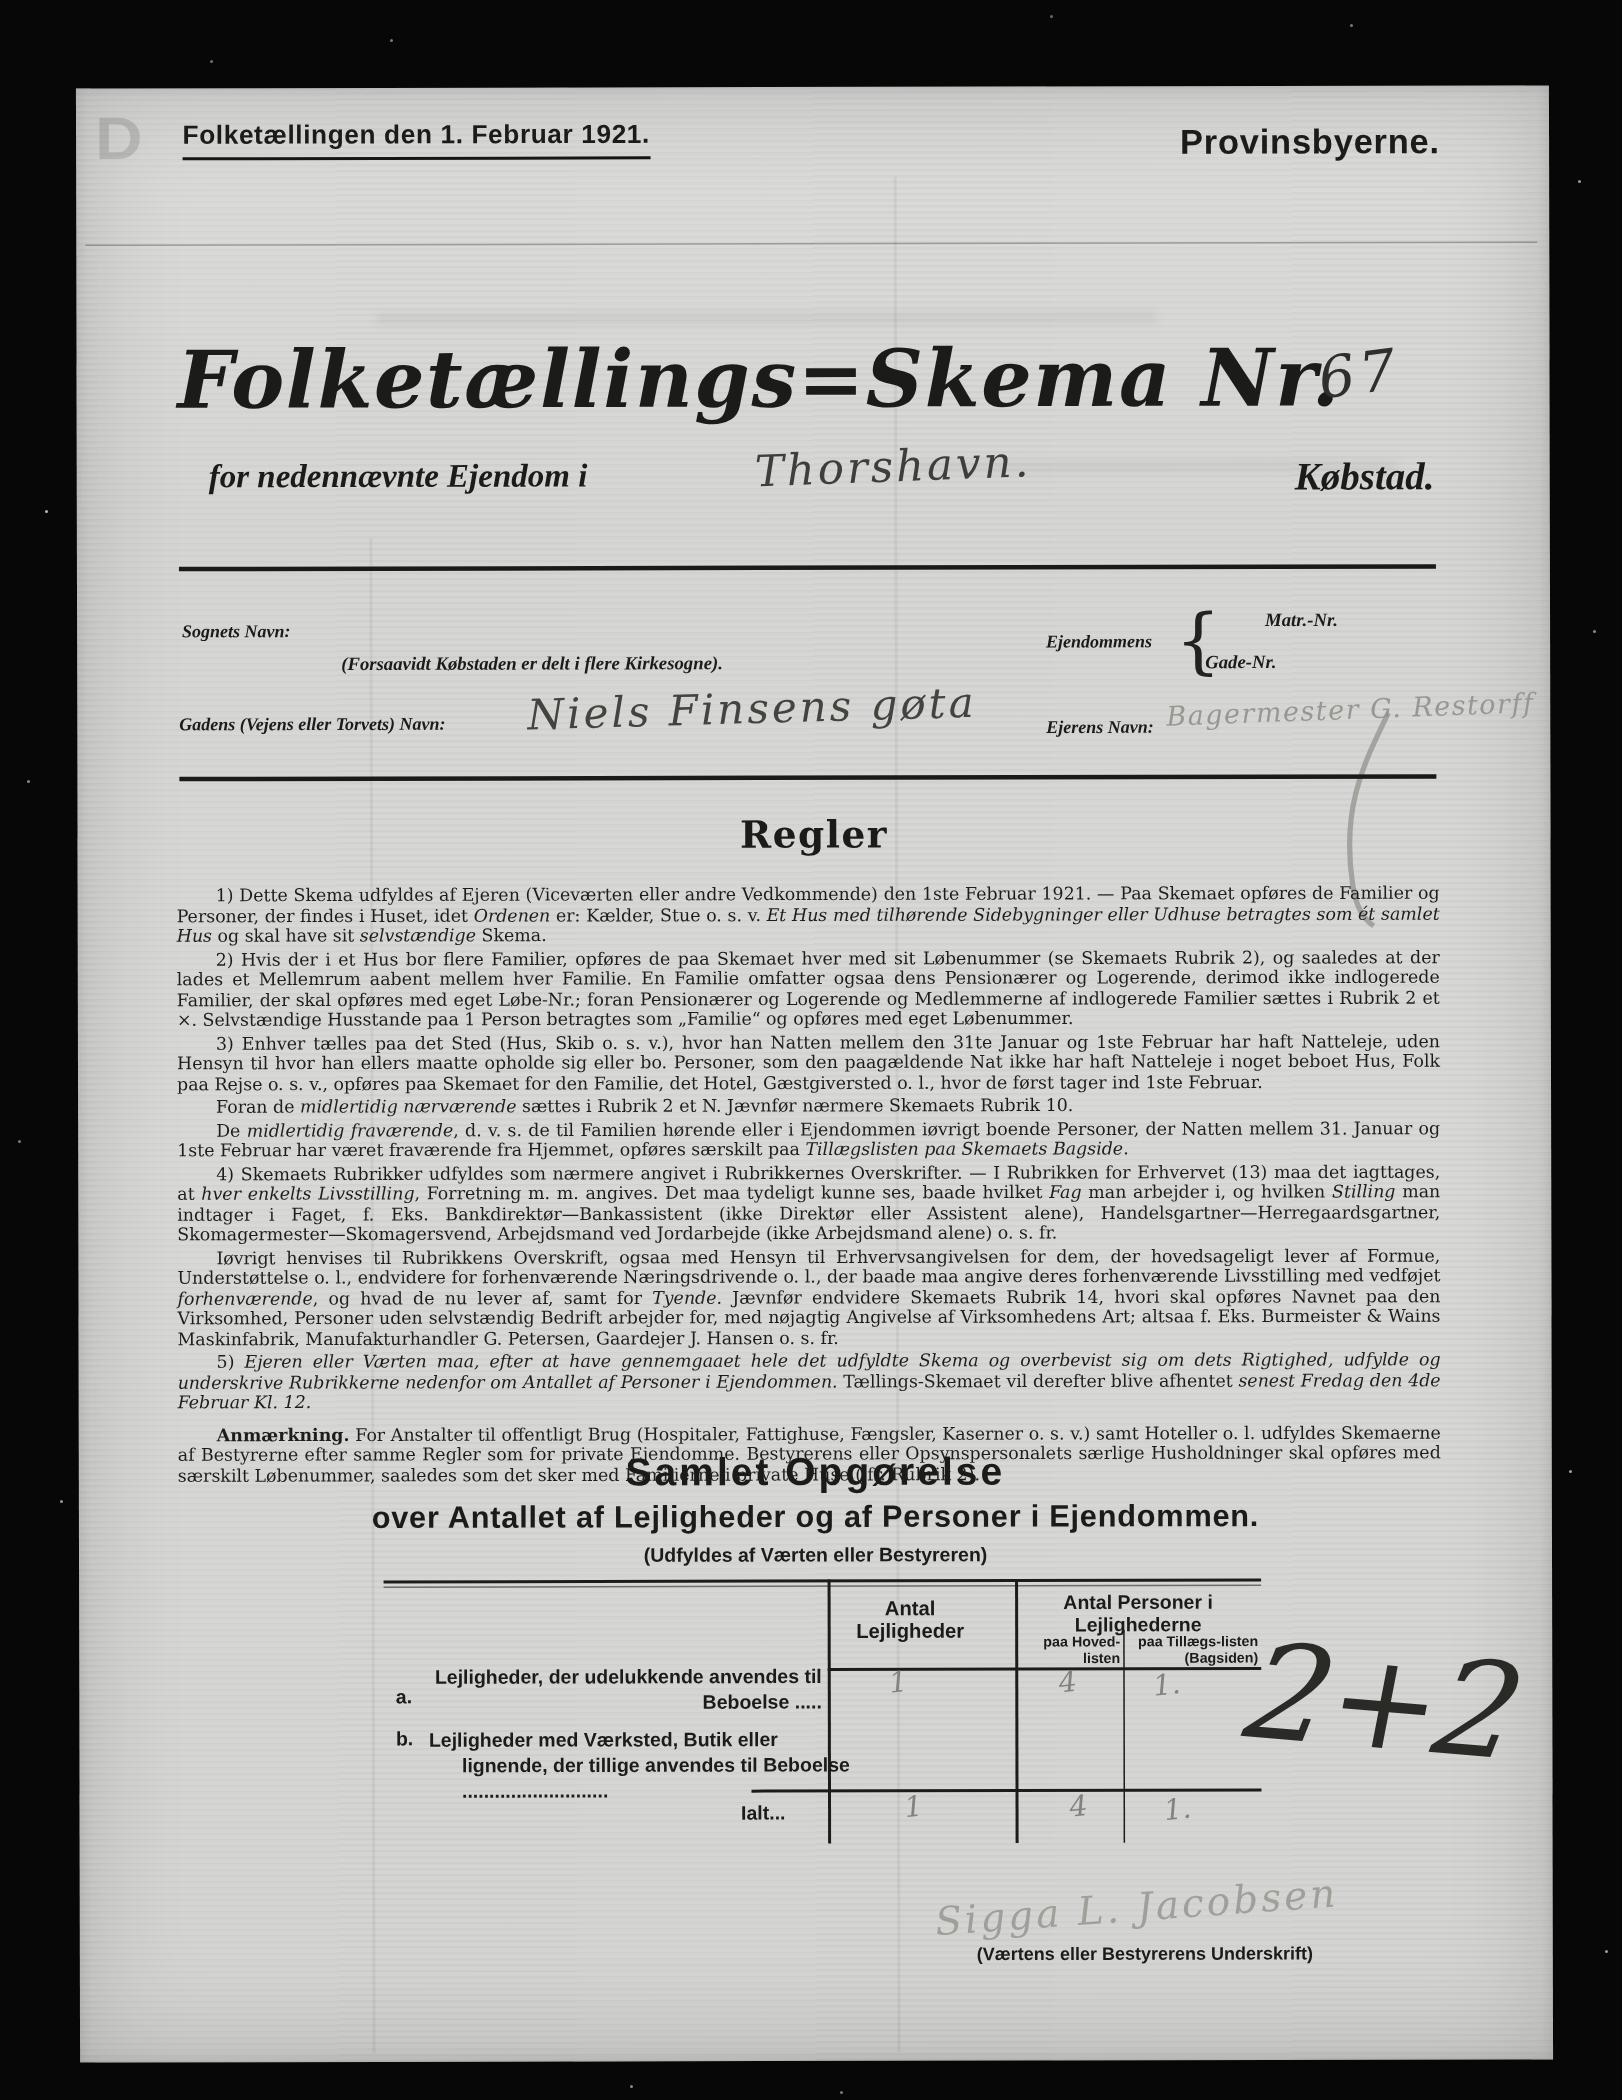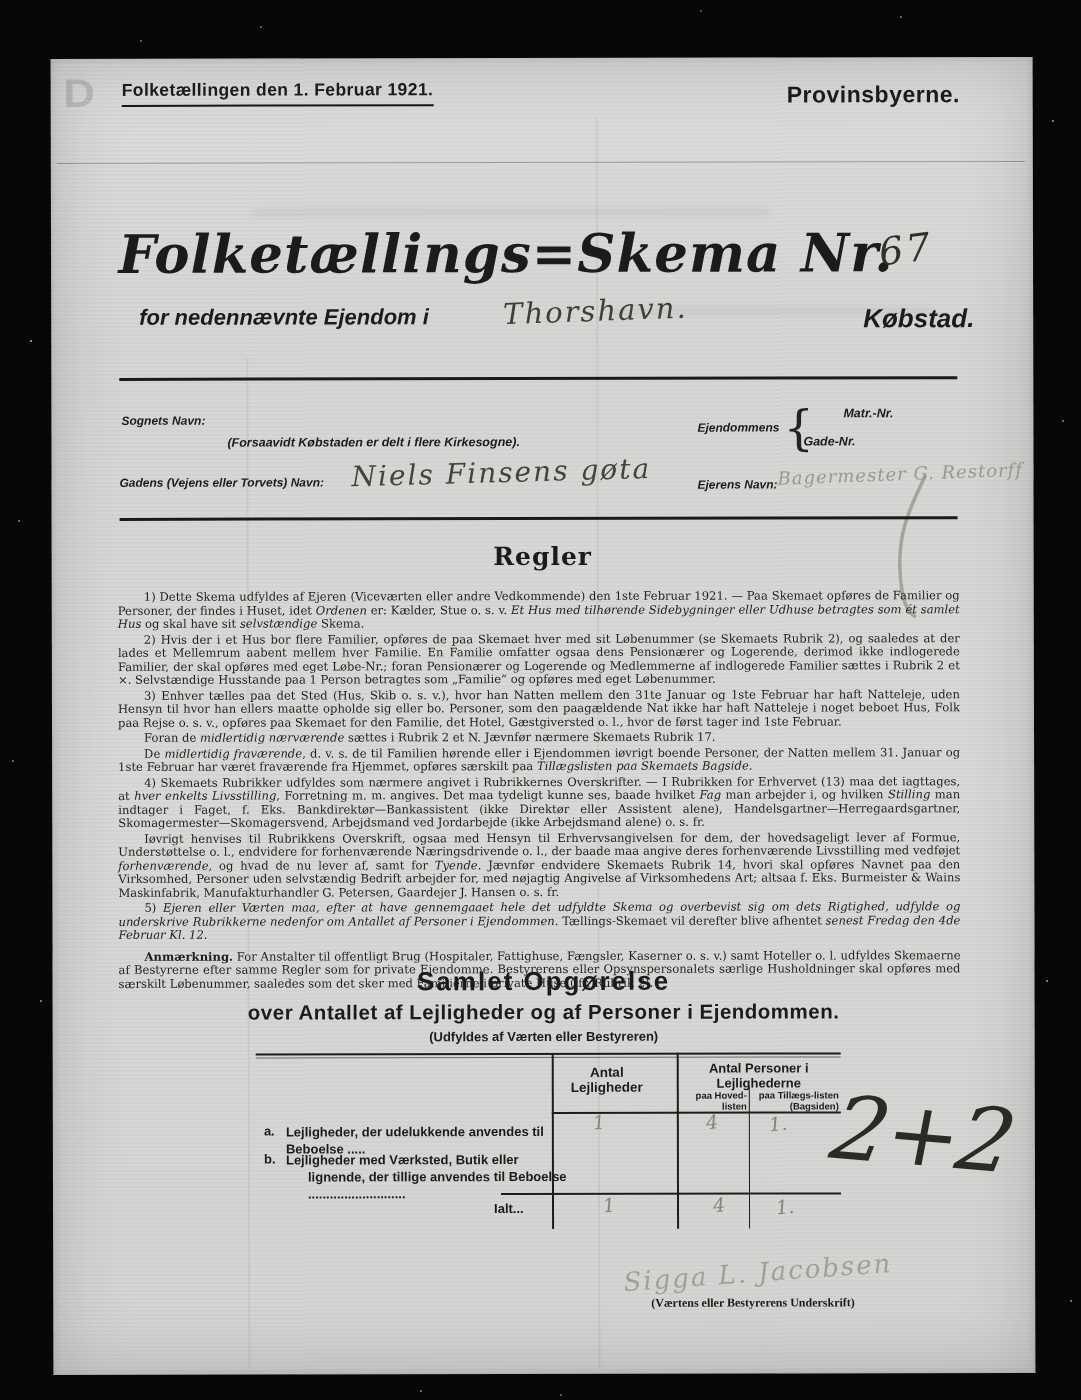--- a/index.html
+++ b/index.html
@@ -17,21 +17,21 @@
   .paper{
     position:absolute;left:52px;top:58px;width:982px;height:1316px;
     background:
       repeating-linear-gradient(0deg, rgba(0,0,0,0.028) 0 1px, rgba(255,255,255,0.015) 1px 3px, rgba(0,0,0,0.012) 3px 4px),
       linear-gradient(180deg,#dbdbd9 0%,#d5d5d3 22%,#d8d8d6 55%,#d3d3d1 100%);
     box-shadow: inset 0 0 70px rgba(0,0,0,0.17), inset 0 0 9px rgba(0,0,0,0.12);
     transform:rotate(-0.12deg);
     color:#1b1b19;
   }
   .abs{position:absolute;}
-  .serifbi{font-family:Liberation Sans, sans-serif;font-weight:bold;font-style:italic;}
+  .serifbi{font-family:Liberation Serif, serif;font-weight:bold;font-style:italic;}
   .hw{font-family:"DejaVu Serif",serif;font-style:italic;white-space:nowrap;}
   .fold{position:absolute;top:300px;height:1010px;width:2px;background:rgba(0,0,0,0.05);}
   .bleed{position:absolute;background:rgba(0,0,0,0.05);filter:blur(3px);}
   .ghostD{position:absolute;left:14px;top:12px;font:bold 40px "Liberation Sans",sans-serif;color:rgba(0,0,0,0.13);transform:scaleX(1.1);}
   .hline{position:absolute;background:#1a1a18;}
   .header-left{position:absolute;left:71px;top:21px;font:bold 17.5px "Liberation Sans",sans-serif;letter-spacing:.4px;border-bottom:2.5px solid #161614;padding-bottom:4px;}
   .header-right{position:absolute;left:736px;top:24px;font:bold 23px "Liberation Sans",sans-serif;letter-spacing:.5px;}
   .faintline{position:absolute;left:6px;top:104px;width:968px;height:1px;background:rgba(0,0,0,0.28);}
   .title{position:absolute;left:30px;top:164px;width:850px;text-align:center;
     font-family:"DejaVu Serif",serif;font-weight:bold;font-style:italic;font-size:53px;letter-spacing:1px;white-space:nowrap;}
@@ -57,21 +57,21 @@
   .table{position:absolute;left:203px;top:995px;width:585px;height:185px;font-family:"Liberation Sans",sans-serif;}
   .t-line{position:absolute;background:#1c1c1a;}
   .t-head{position:absolute;text-align:center;font-weight:bold;font-size:13.5px;line-height:15px;}
   .t-subhead{position:absolute;text-align:right;font-weight:bold;font-size:9.5px;line-height:10.5px;}
   .t-rowkey{position:absolute;font-weight:bold;font-size:13px;}
   .t-rowlabel{position:absolute;font-weight:bold;font-size:13px;line-height:17px;}
   .t-ialt{position:absolute;font-weight:bold;font-size:13px;}
   .pencil{position:absolute;font-family:"DejaVu Serif",serif;font-style:italic;font-size:19px;color:#83837d;transform:rotate(-6deg);}
   .hw-2plus2{position:absolute;left:780px;top:1026px;font-size:88px;color:#2a2a27;font-style:italic;transform:rotate(5deg) skewX(-6deg);letter-spacing:-2px;}
   .hw-signature{position:absolute;left:570px;top:1200px;font-size:26px;color:#a0a09a;transform:rotate(-4deg);letter-spacing:2px;}
-  .sig-label{position:absolute;left:598px;top:1238px;font-family:Liberation Serif, serif;font-weight:bold;font-size:12px;}
+  .sig-label{position:absolute;left:598px;top:1238px;font-family:Liberation Sans, sans-serif;font-weight:bold;font-size:12px;}
 </style>
 </head>
 <body>
 
 <div class="specks"></div>
 
 <div class="paper">
   <div class="ghostD">D</div>
   <div class="bleed" style="left:200px;top:150px;width:520px;height:8px;"></div>
   <div class="bleed" style="left:560px;top:250px;width:320px;height:7px;"></div>
@@ -107,21 +107,21 @@
     <path d="M44,4 C30,34 12,64 20,118 C22,134 28,142 34,146" stroke="#8f8f89" stroke-width="3.5" fill="none" opacity="0.7"></path>
   </svg>
 
   <div class="hline rule-bottom"></div>
 
   <div class="regler">Regler</div>
   <div class="rules">
       <div class="rule-para"><span>1)  Dette Skema udfyldes af Ejeren (Viceværten eller andre Vedkommende) den 1ste Februar 1921. — Paa Skemaet opføres de Familier og Personer, der findes i Huset, idet </span><span class="it">Ordenen</span><span> er: Kælder, Stue o. s. v.  </span><span class="it">Et Hus med tilhørende Sidebygninger eller Udhuse betragtes som ét samlet Hus</span><span> og skal have sit </span><span class="it">selvstændige</span><span> Skema.</span></div>
       <div class="rule-para"><span>2)  Hvis der i et Hus bor flere Familier, opføres de paa Skemaet hver med sit Løbenummer (se Skemaets Rubrik 2), og saaledes at der lades et Mellemrum aabent mellem hver Familie.  En Familie omfatter ogsaa dens Pensionærer og Logerende, derimod ikke indlogerede Familier, der skal opføres med eget Løbe-Nr.; foran Pensionærer og Logerende og Medlemmerne af indlogerede Familier sættes i Rubrik 2 et ×.  Selvstændige Husstande paa 1 Person betragtes som „Familie“ og opføres med eget Løbenummer.</span></div>
       <div class="rule-para"><span>3)  Enhver tælles paa det Sted (Hus, Skib o. s. v.), hvor han Natten mellem den 31te Januar og 1ste Februar har haft Natteleje, uden Hensyn til hvor han ellers maatte opholde sig eller bo.  Personer, som den paagældende Nat ikke har haft Natteleje i noget beboet Hus, Folk paa Rejse o. s. v., opføres paa Skemaet for den Familie, det Hotel, Gæstgiversted o. l., hvor de først tager ind 1ste Februar.</span></div>
-      <div class="rule-para"><span>Foran de </span><span class="it">midlertidig nærværende</span><span> sættes i Rubrik 2 et N.  Jævnfør nærmere Skemaets Rubrik 17.</span></div>
+      <div class="rule-para"><span>Foran de </span><span class="it">midlertidig nærværende</span><span> sættes i Rubrik 2 et N.  Jævnfør nærmere Skemaets Rubrik 10.</span></div>
       <div class="rule-para"><span>De </span><span class="it">midlertidig fraværende</span><span>, d. v. s. de til Familien hørende eller i Ejendommen iøvrigt boende Personer, der Natten mellem 31. Januar og 1ste Februar har været fraværende fra Hjemmet, opføres særskilt paa </span><span class="it">Tillægslisten paa Skemaets Bagside</span><span>.</span></div>
       <div class="rule-para"><span>4)  Skemaets Rubrikker udfyldes som nærmere angivet i Rubrikkernes Overskrifter. — I Rubrikken for Erhvervet (13) maa det iagttages, at </span><span class="it">hver enkelts Livsstilling</span><span>, Forretning m. m. angives.  Det maa tydeligt kunne ses, baade hvilket </span><span class="it">Fag</span><span> man arbejder i, og hvilken </span><span class="it">Stilling</span><span> man indtager i Faget, f. Eks. Bankdirektør—Bankassistent (ikke Direktør eller Assistent alene), Handelsgartner—Herregaardsgartner, Skomagermester—Skomagersvend, Arbejdsmand ved Jordarbejde (ikke Arbejdsmand alene) o. s. fr.</span></div>
       <div class="rule-para"><span>Iøvrigt henvises til Rubrikkens Overskrift, ogsaa med Hensyn til Erhvervsangivelsen for dem, der hovedsageligt lever af Formue, Understøttelse o. l., endvidere for forhenværende Næringsdrivende o. l., der baade maa angive deres forhenværende Livsstilling med vedføjet </span><span class="it">forhenværende</span><span>, og hvad de nu lever af, samt for </span><span class="it">Tyende</span><span>.  Jævnfør endvidere Skemaets Rubrik 14, hvori skal opføres Navnet paa den Virksomhed, Personer uden selvstændig Bedrift arbejder for, med nøjagtig Angivelse af Virksomhedens Art; altsaa f. Eks. Burmeister &amp; Wains Maskinfabrik, Manufakturhandler G. Petersen, Gaardejer J. Hansen o. s. fr.</span></div>
       <div class="rule-para"><span>5)  </span><span class="it">Ejeren eller Værten maa, efter at have gennemgaaet hele det udfyldte Skema og overbevist sig om dets Rigtighed, udfylde og underskrive Rubrikkerne nedenfor om Antallet af Personer i Ejendommen.</span><span>  Tællings-Skemaet vil derefter blive afhentet </span><span class="it">senest Fredag den 4de Februar Kl. 12.</span></div>
       <div class="rule-para mt"><span class="bd">Anmærkning.</span><span>  For Anstalter til offentligt Brug (Hospitaler, Fattighuse, Fængsler, Kaserner o. s. v.) samt Hoteller o. l. udfyldes Skemaerne af Bestyrerne efter samme Regler som for private Ejendomme.  Bestyrerens eller Opsynspersonalets særlige Husholdninger skal opføres med særskilt Løbenummer, saaledes som det sker med Familierne i private Huse (jfr. Rubrik 2).</span></div>
     </div>
 
   <div class="sum-title">Samlet Opgørelse</div>
   <div class="sum-sub">over Antallet af Lejligheder og af Personer i Ejendommen.</div>
   <div class="sum-note">(Udfyldes af Værten eller Bestyreren)</div>
@@ -134,21 +134,21 @@
     <div class="t-line" style="left:493px;top:34px;width:1px;height:142px;"></div>
     <div class="t-line" style="left:296px;top:59px;width:289px;height:1.5px;"></div>
     <div class="t-line" style="left:245px;top:140px;width:340px;height:1.5px;"></div>
 
     <div class="t-head" style="left:298px;top:12px;width:106px;">Antal Lejligheder</div>
     <div class="t-head" style="left:423px;top:8px;width:160px;font-size:13px;">Antal Personer i Lejlighederne</div>
     <div class="t-subhead" style="left:423px;top:38px;width:68px;">paa Hoved-listen</div>
     <div class="t-subhead" style="left:495px;top:38px;width:88px;">paa Tillægs-listen (Bagsiden)</div>
 
     <div class="t-rowkey" style="left:8px;top:70px;">a.</div>
-    <div class="t-rowlabel" style="left:30px;top:70px;width:262px;">Lejligheder, der udelukkende anvendes til Beboelse .....</div>
+    <div class="t-rowlabel" style="left:30px;top:56px;width:262px;text-align:right;">Lejligheder, der udelukkende anvendes til Beboelse .....</div>
     <div class="t-rowkey" style="left:8px;top:98px;">b.</div>
     <div class="t-rowlabel" style="left:30px;top:98px;width:268px;padding-left:22px;text-indent:-22px;">Lejligheder med Værksted, Butik eller lignende, der tillige anvendes til Beboelse ...........................</div>
     <div class="t-ialt" style="left:222px;top:148px;padding-left:16px;">Ialt...</div>
 
     <div class="pencil" style="left:337px;top:58px;">1</div>
     <div class="pencil" style="left:450px;top:58px;">4</div>
     <div class="pencil" style="left:513px;top:60px;">1.</div>
     <div class="pencil" style="left:347px;top:141px;">1</div>
     <div class="pencil" style="left:457px;top:141px;">4</div>
     <div class="pencil" style="left:520px;top:143px;">1.</div>

